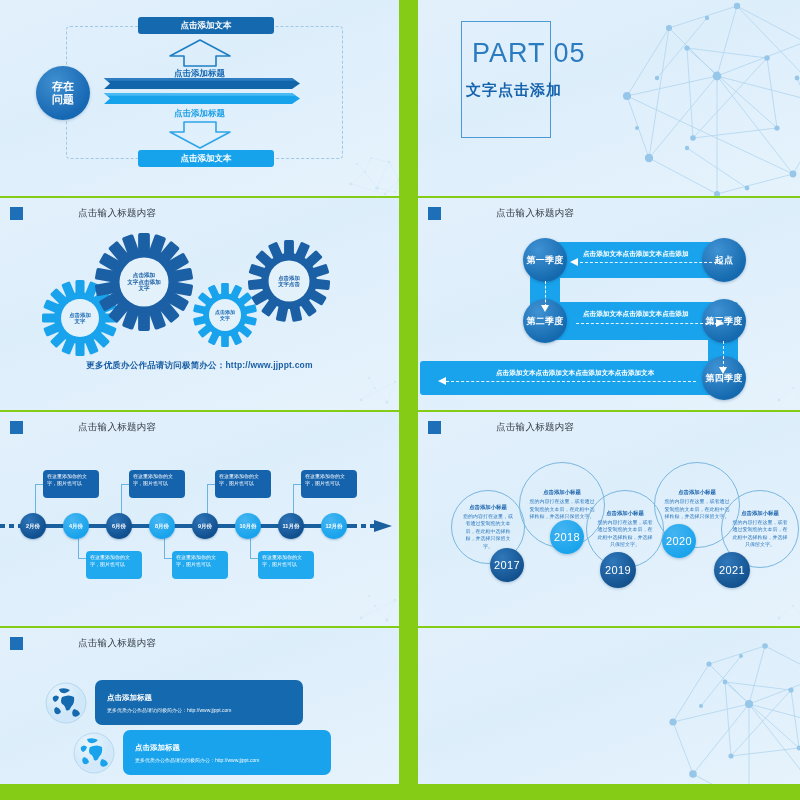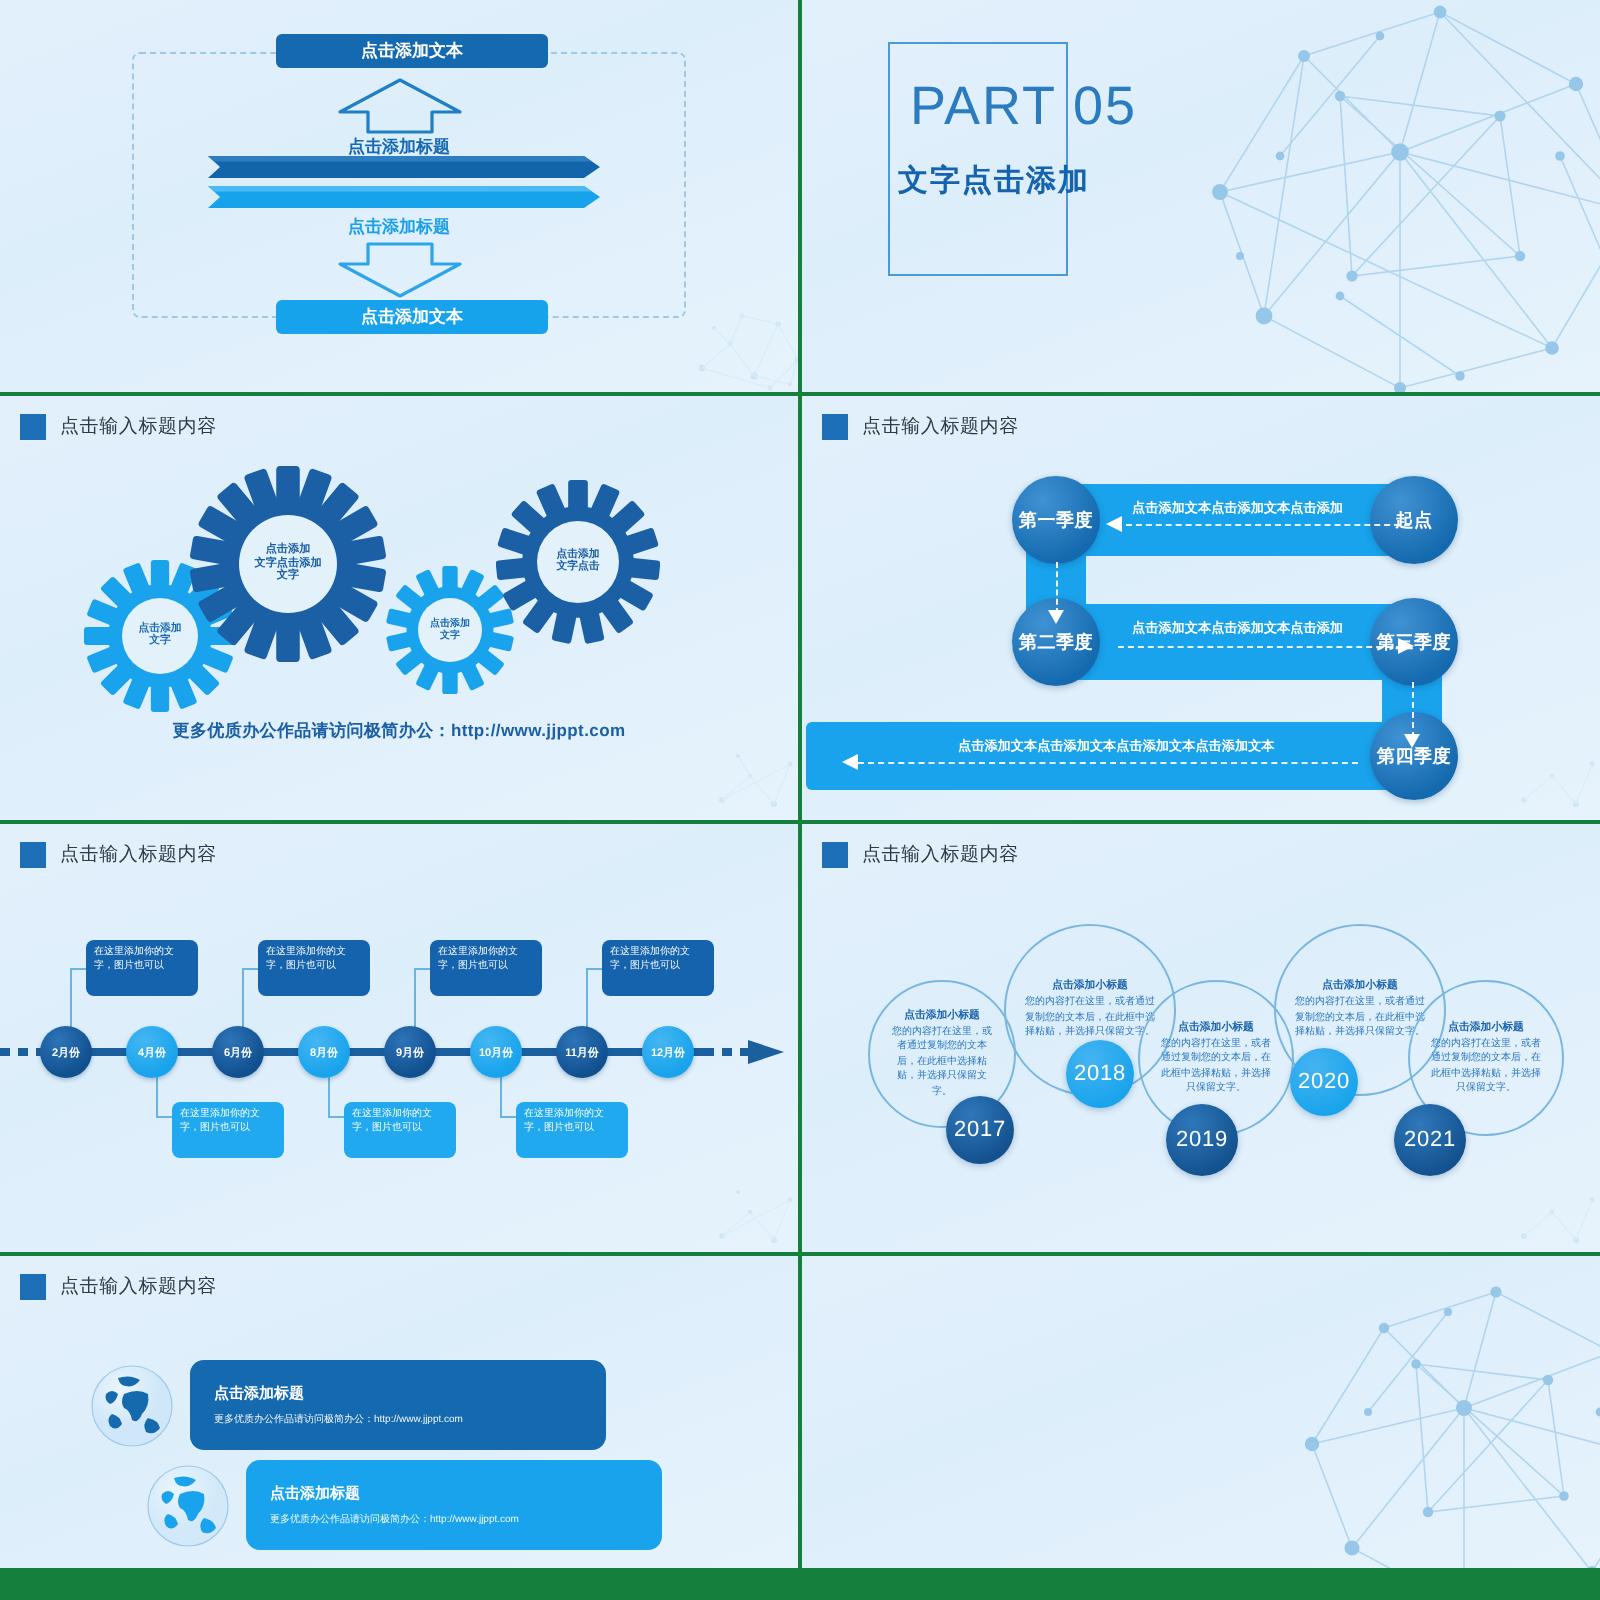--- a/index.html
+++ b/index.html
@@ -8,36 +8,36 @@
     background: #e9e9e7;
     font-family: "Liberation Sans", "DejaVu Sans", sans-serif;
     overflow: hidden;
   }
   .deck {
     position: relative;
     width: 800px; height: 800px;
     display: grid;
     grid-template-columns: 399px 399px;
     grid-template-rows: 196px 212px 214px 156px;
-    gap: 2px 2px;
-    background: #15803d;
+    gap: 2px 19px;
+    background: #84cc16;
   }
   .slide {
     position: relative;
     overflow: hidden;
     background: linear-gradient(160deg,#e2f0fb 0%, #ddeefb 40%, #e6f3fc 100%);
   }
 
   
   .slide-head {
     position: absolute; left: 10px; top: 9px;
     display: flex; align-items: center; gap: 7px;
   }
   .head-sq { width: 13px; height: 13px; background: #1d6fb8; }
-  .head-tx { font-size: 9.5px; color: #2f3a44; letter-spacing: .3px; white-space: nowrap; }
+  .head-tx { font-size: 9.5px; color: #2f3a44; letter-spacing: .3px; white-space: nowrap; margin-left: 48px; }
 
   
   .dotcloud { position: absolute; pointer-events: none; opacity: .55; }
 
   
   .s1-dash {
     position: absolute; left: 66px; top: 26px; width: 277px; height: 133px;
     border: 1px dashed #9fc8e6; border-radius: 4px;
   }
   .s1-circle {
@@ -217,20 +217,24 @@
     <div class="s1-arrowlbl dn">点击添加标题</div>
 
     <svg class="s1-chev" style="left:168px;top:120px;" width="64" height="30" viewBox="0 0 64 30">
       <path d="M32 28 L62 12 L48 12 L48 2 L16 2 L16 12 L2 12 Z" fill="none" stroke="#2fa5e9" stroke-width="1.6" stroke-linejoin="round"></path>
     </svg>
 
     <div class="s1-bar bot">
       <span>点击添加文本</span>
     </div>
 
+    <div class="s1-circle s1-left">
+      <span>存在</span>
+      <span>问题</span>
+    </div>
   </div>
 
   <div class="slide">
     <svg class="dotcloud" style="right:-40px;top:-12px;opacity:.95;" width="260" height="220" viewBox="0 0 260 220">
       <g stroke="#a6cfec" stroke-width=".8" fill="none" opacity=".85">
         <path d="M30 108 L72 40 L140 18 L208 54 L236 118 L196 186 L120 206 L52 170 Z"></path>
         <path d="M72 40 L120 88 L208 54"></path>
           <path d="M30 108 L120 88 L120 206"></path>
         <path d="M236 118 L120 88 L52 170"></path>
           <path d="M140 18 L120 88 L196 186"></path>

